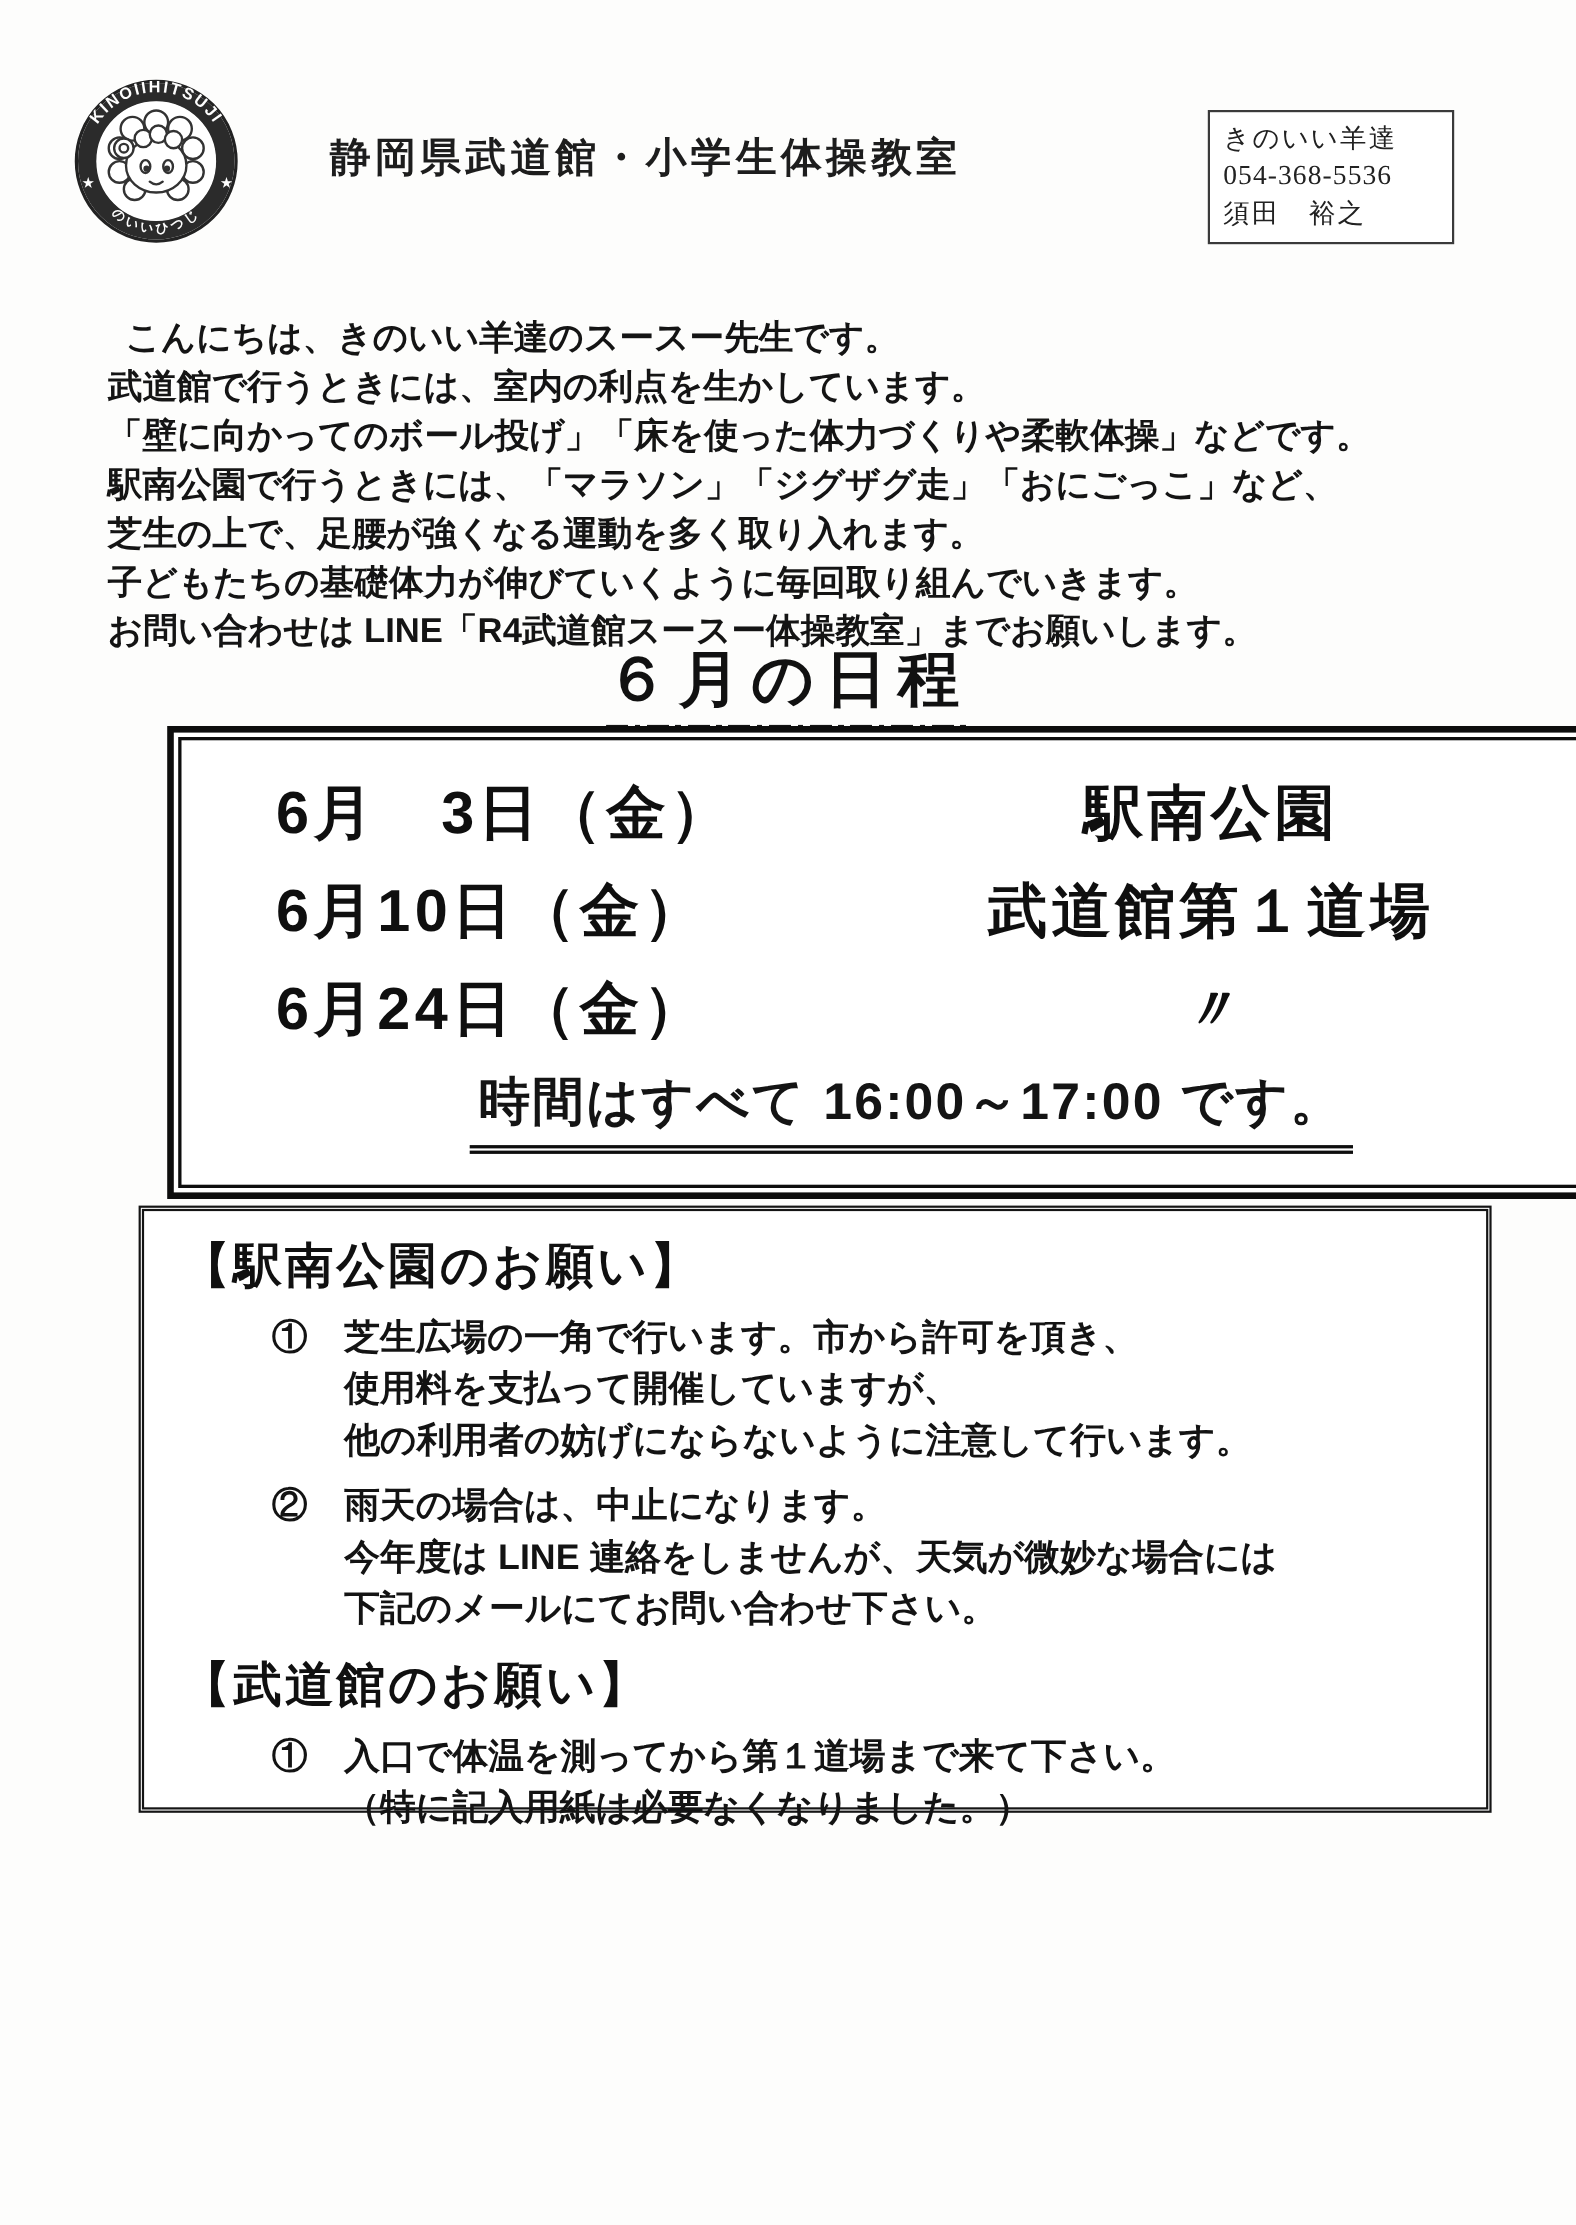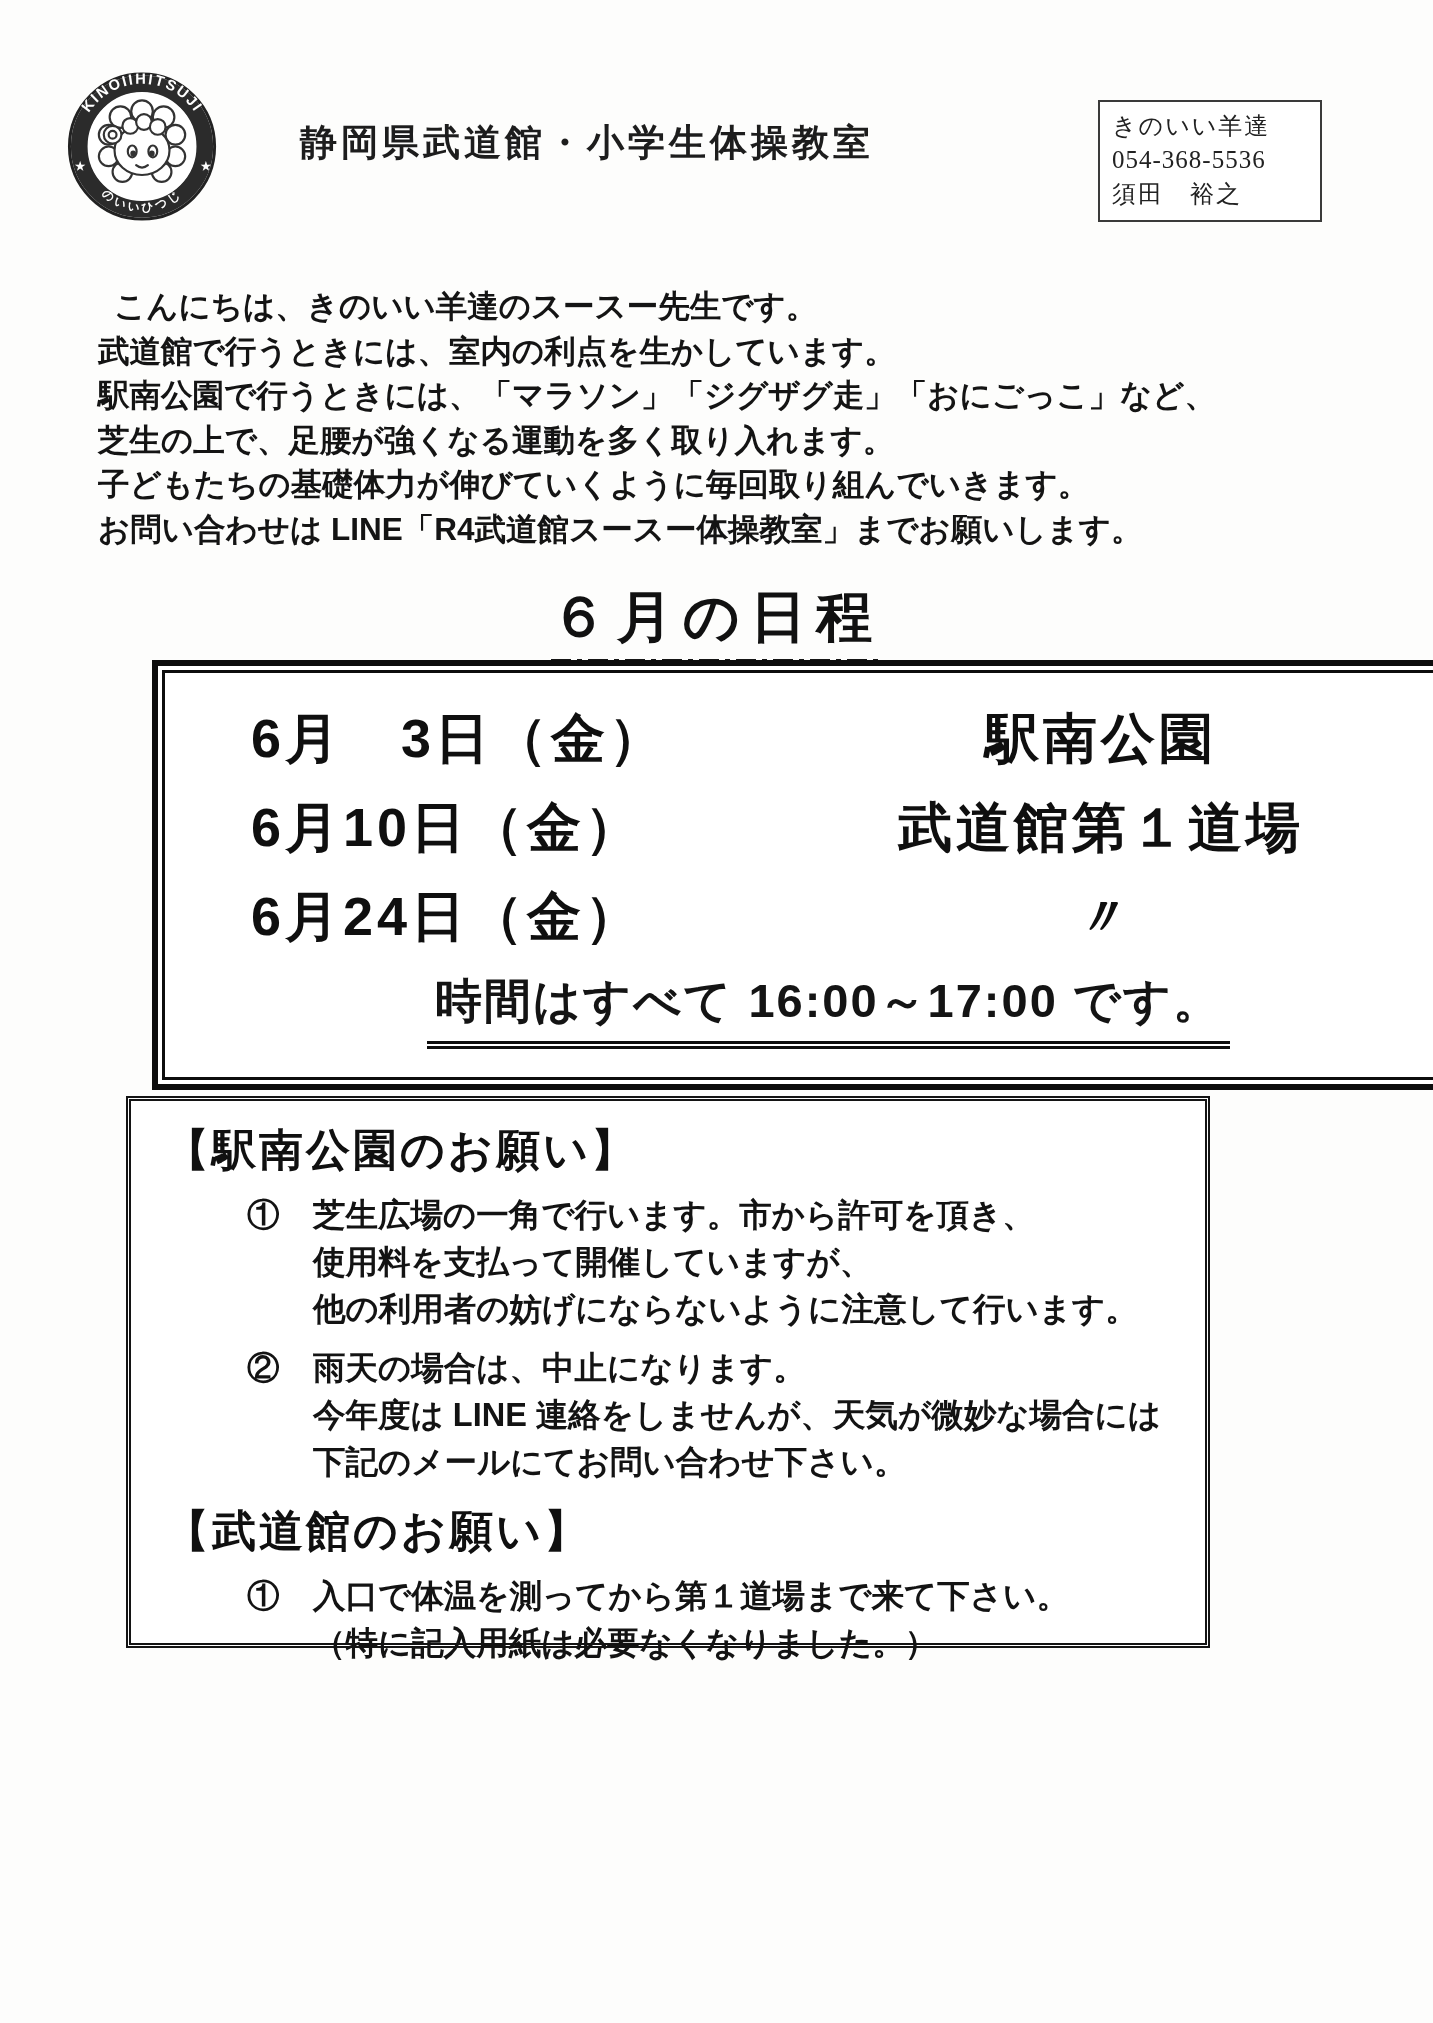--- a/index.html
+++ b/index.html
@@ -38,21 +38,21 @@
   .srow{display:flex;align-items:baseline;font-size:54px;font-weight:600;letter-spacing:4px;
         color:#0f0f0f;margin-bottom:16px;white-space:nowrap;}
   .srow .date{width:545px;flex:none;}
   .srow .place{flex:1;text-align:center;}
   .ditto{font-style:italic;font-weight:700;}
   .time-row{text-align:center;margin-top:4px;}
   .time-note{display:inline-block;font-size:47px;font-weight:600;letter-spacing:2px;
              border-bottom:8px double #0d0d0d;padding:0 8px 8px;white-space:nowrap;}
 
   
-  .requests-box{position:absolute;left:126px;top:1096px;width:1084px;height:552px;
+  .requests-box{position:absolute;left:126px;top:1096px;width:1230px;height:552px;
                 border:5px double #141414;padding:20px 34px;box-sizing:border-box;background:#fff;}
   .req-heading{font-size:44px;font-weight:800;letter-spacing:3px;color:#101010;white-space:nowrap;}
   .req-heading.second{margin-top:16px;}
   .req-item{display:flex;margin:12px 0 10px 82px;font-size:32.5px;font-weight:700;
             line-height:47px;color:#131313;white-space:nowrap;}
   .req-num{width:66px;flex:none;}
 </style>
 </head>
 <body>
 
@@ -105,20 +105,21 @@
 
   <div class="contact-box">
     <div class="contact-org">きのいい羊達</div>
     <div class="contact-phone">054-368-5536</div>
     <div class="contact-person">須田　裕之</div>
   </div>
 
   <div class="intro">
     <div class="line indent">こんにちは、きのいい羊達のスースー先生です。</div>
     <div class="line">武道館で行うときには、室内の利点を生かしています。</div>
+    <div class="line">「壁に向かってのボール投げ」「床を使った体力づくりや柔軟体操」などです。</div>
     <div class="line">駅南公園で行うときには、「マラソン」「ジグザグ走」「おにごっこ」など、</div>
     <div class="line">芝生の上で、足腰が強くなる運動を多く取り入れます。</div>
     <div class="line">子どもたちの基礎体力が伸びていくように毎回取り組んでいきます。</div>
     <div class="line">お問い合わせは LINE「R4武道館スースー体操教室」までお願いします。</div>
   </div>
 
   <div class="sched-heading-wrap">
     <div class="sched-heading">
       <span>６月の日程</span>
       <div class="dashdot"></div>

